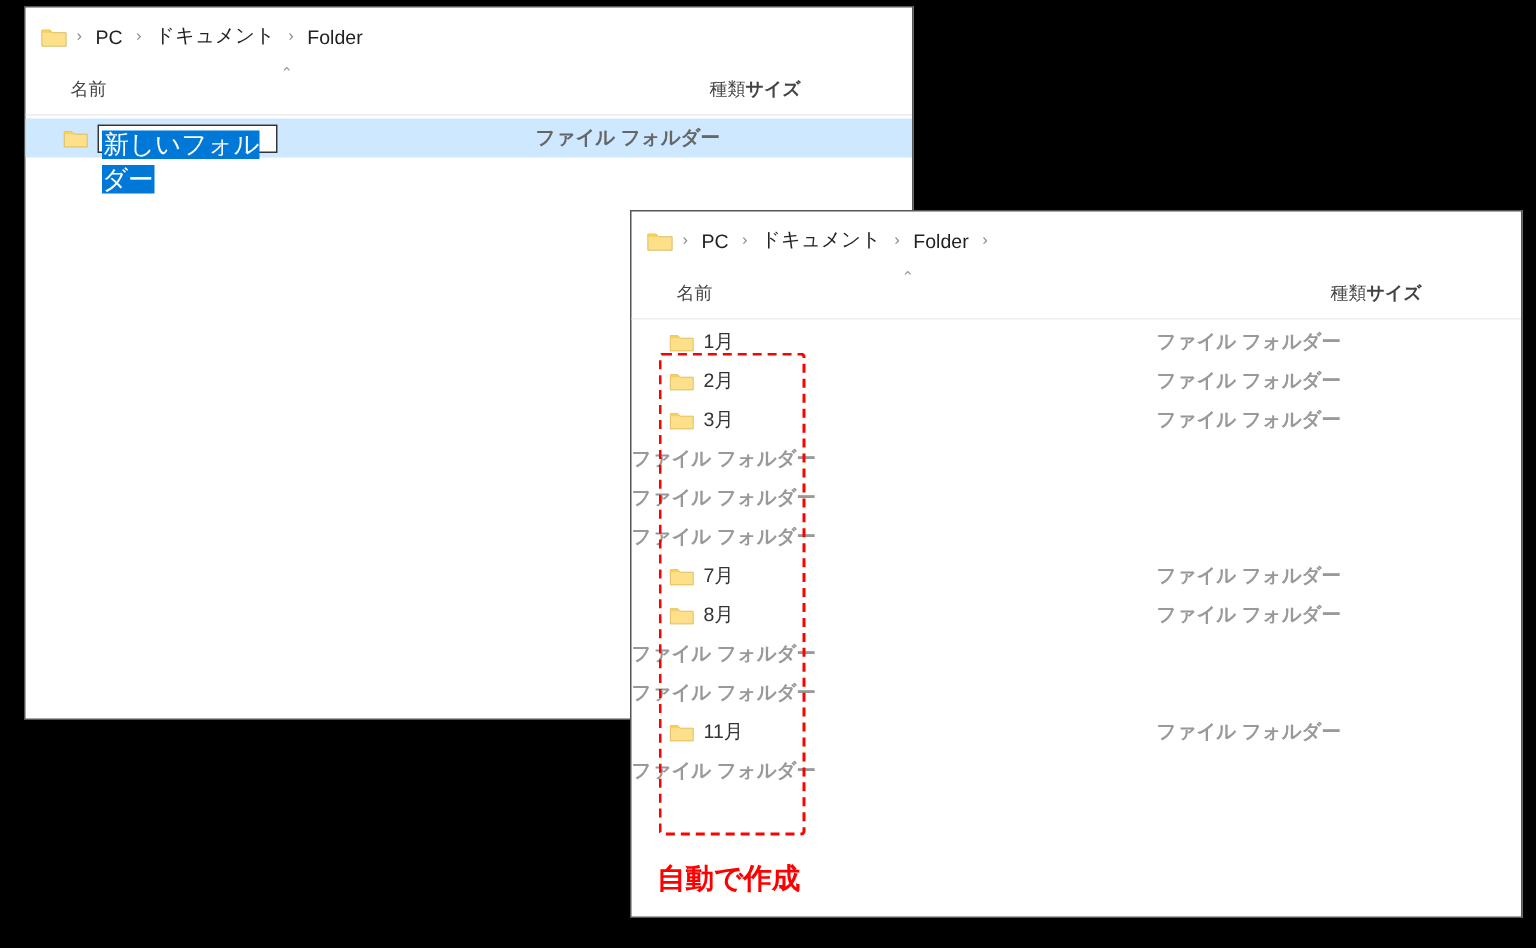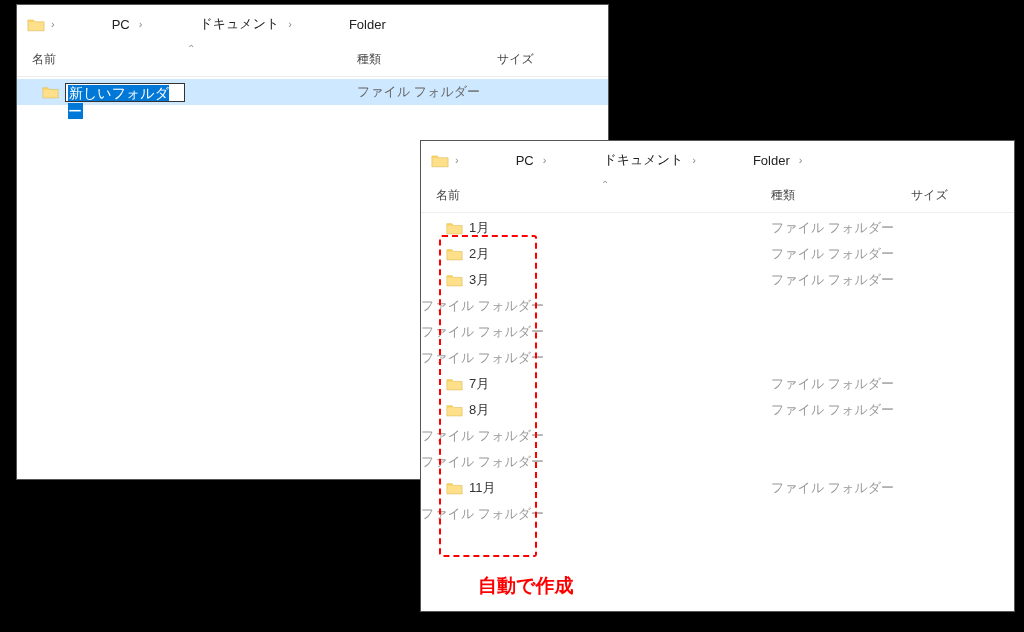--- a/index.html
+++ b/index.html
@@ -39,25 +39,25 @@
 
   .headers {
     display: flex;
     align-items: center;
     padding: 6px 0 8px 0;
     border-bottom: 1px solid #eee;
     color: #444;
     font-size: 12px;
     position: relative;
   }
-  .headers .col-name { flex: 0 0 auto; padding-left: 15px; }
+  .headers .col-name { flex: 0 0 auto; padding-left: 30px; }
   .win1 .headers .col-name { width: 340px; }
   .win2 .headers .col-name { width: 350px; }
-  .headers .col-type { flex: 0 0 auto; width: 140px; }
-  .headers .col-size { flex: 0 0 auto; width: 60px; }
+  .headers .col-type { flex: 0 0 auto; width: 140px; text-align: right; }
+  .headers .col-size { flex: 0 0 auto; width: 60px; font-weight: bold; }
   .sort-indicator {
     position: absolute;
     top: -2px;
     color: #999;
     font-size: 10px;
   }
   .win1 .sort-indicator { left: 170px; }
   .win2 .sort-indicator { left: 180px; }
 
   .file-list { padding-top: 2px; }
@@ -70,26 +70,26 @@
   }
   .file-row.selected { background: #cde8ff; }
   .file-row .cell-name {
     display: flex;
     align-items: center;
     gap: 6px;
     padding-left: 25px;
   }
   .win1 .file-row .cell-name { width: 340px; }
   .win2 .file-row .cell-name { width: 350px; }
-  .file-row .cell-type { width: 170px; color: #999; }
+  .file-row .cell-type { width: 170px; color: #999; font-weight: bold; }
   .win1 .file-row .cell-type { color: #666; }
 
   .rename-input {
     font-family: inherit;
-    font-size: 14px;
+    font-size: 17px;
     border: 1px solid #333;
     background: #fff;
     color: #000;
     padding: 1px 2px;
     width: 120px;
     height: 19px;
   }
   .rename-input .seltext {
     background: #0078d7;
     color: #fff;
@@ -112,35 +112,34 @@
   }
   .highlight-box.h1 { left: 18px; top: 94px; width: 98px; height: 322px; }
 
   .caption-auto {
     position: absolute;
     left: 17px;
     bottom: 12px;
     color: #f00;
     font-weight: 700;
     font-size: 19px;
-    margin-left: 40px;
   }
 
   
   .arrow {
     position: absolute;
     left: 218px;
     top: 320px;
     width: 210px;
     height: 120px;
     pointer-events: none;
   }
   .arrow svg { width: 100%; height: 100%; display: block; }
 
-  .crumb-link { cursor: pointer; padding: 2px 3px; margin-left: 48px; }
+  .crumb-link { cursor: pointer; padding: 2px 3px; }
 </style>
 </head>
 <body>
 
 <div class="arrow">
   <svg viewBox="0 0 210 120">
     <polygon points="0,38 120,38 120,8 210,60 120,112 120,82 0,82" fill="#ff0000"></polygon>
   </svg>
 </div>
 

